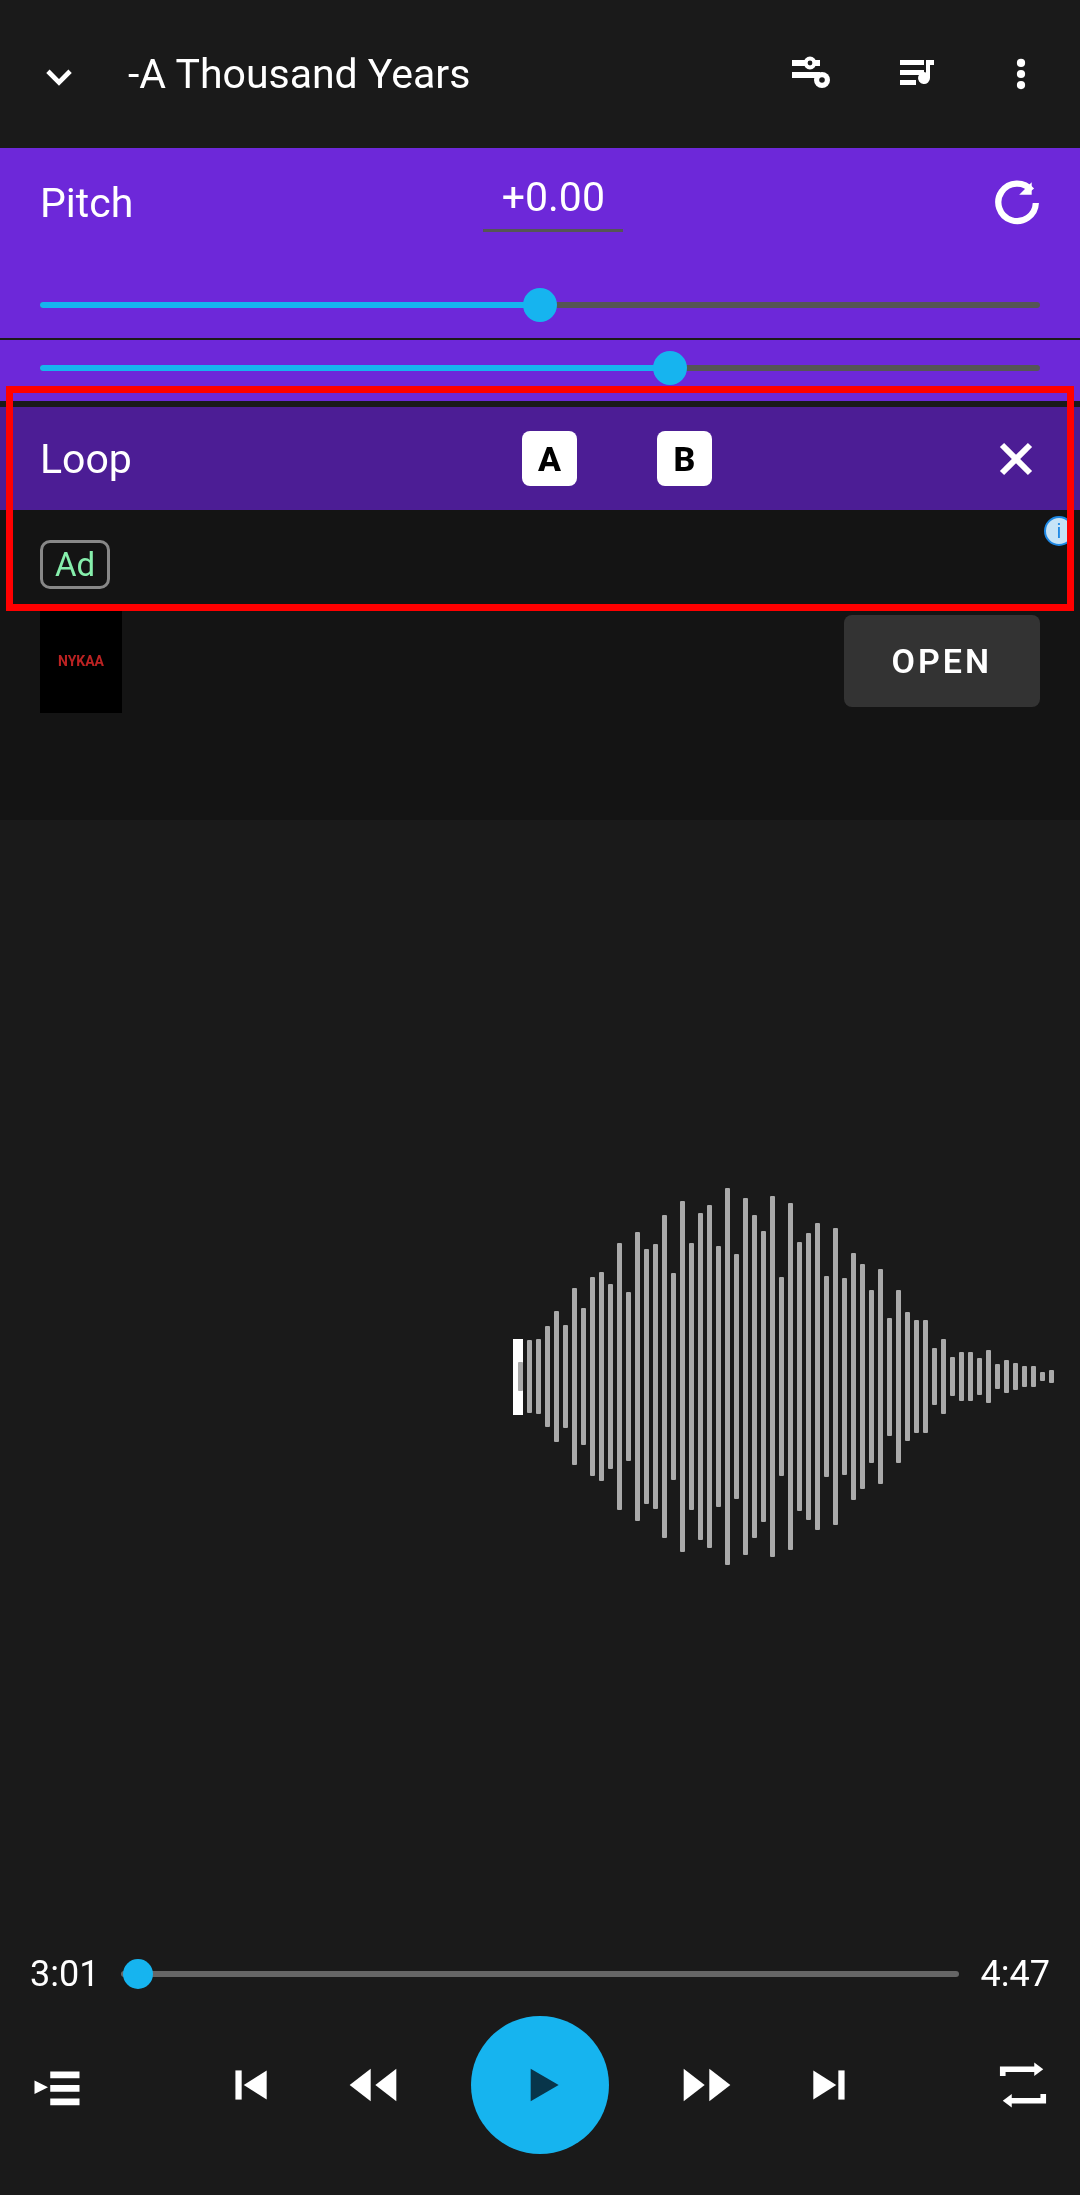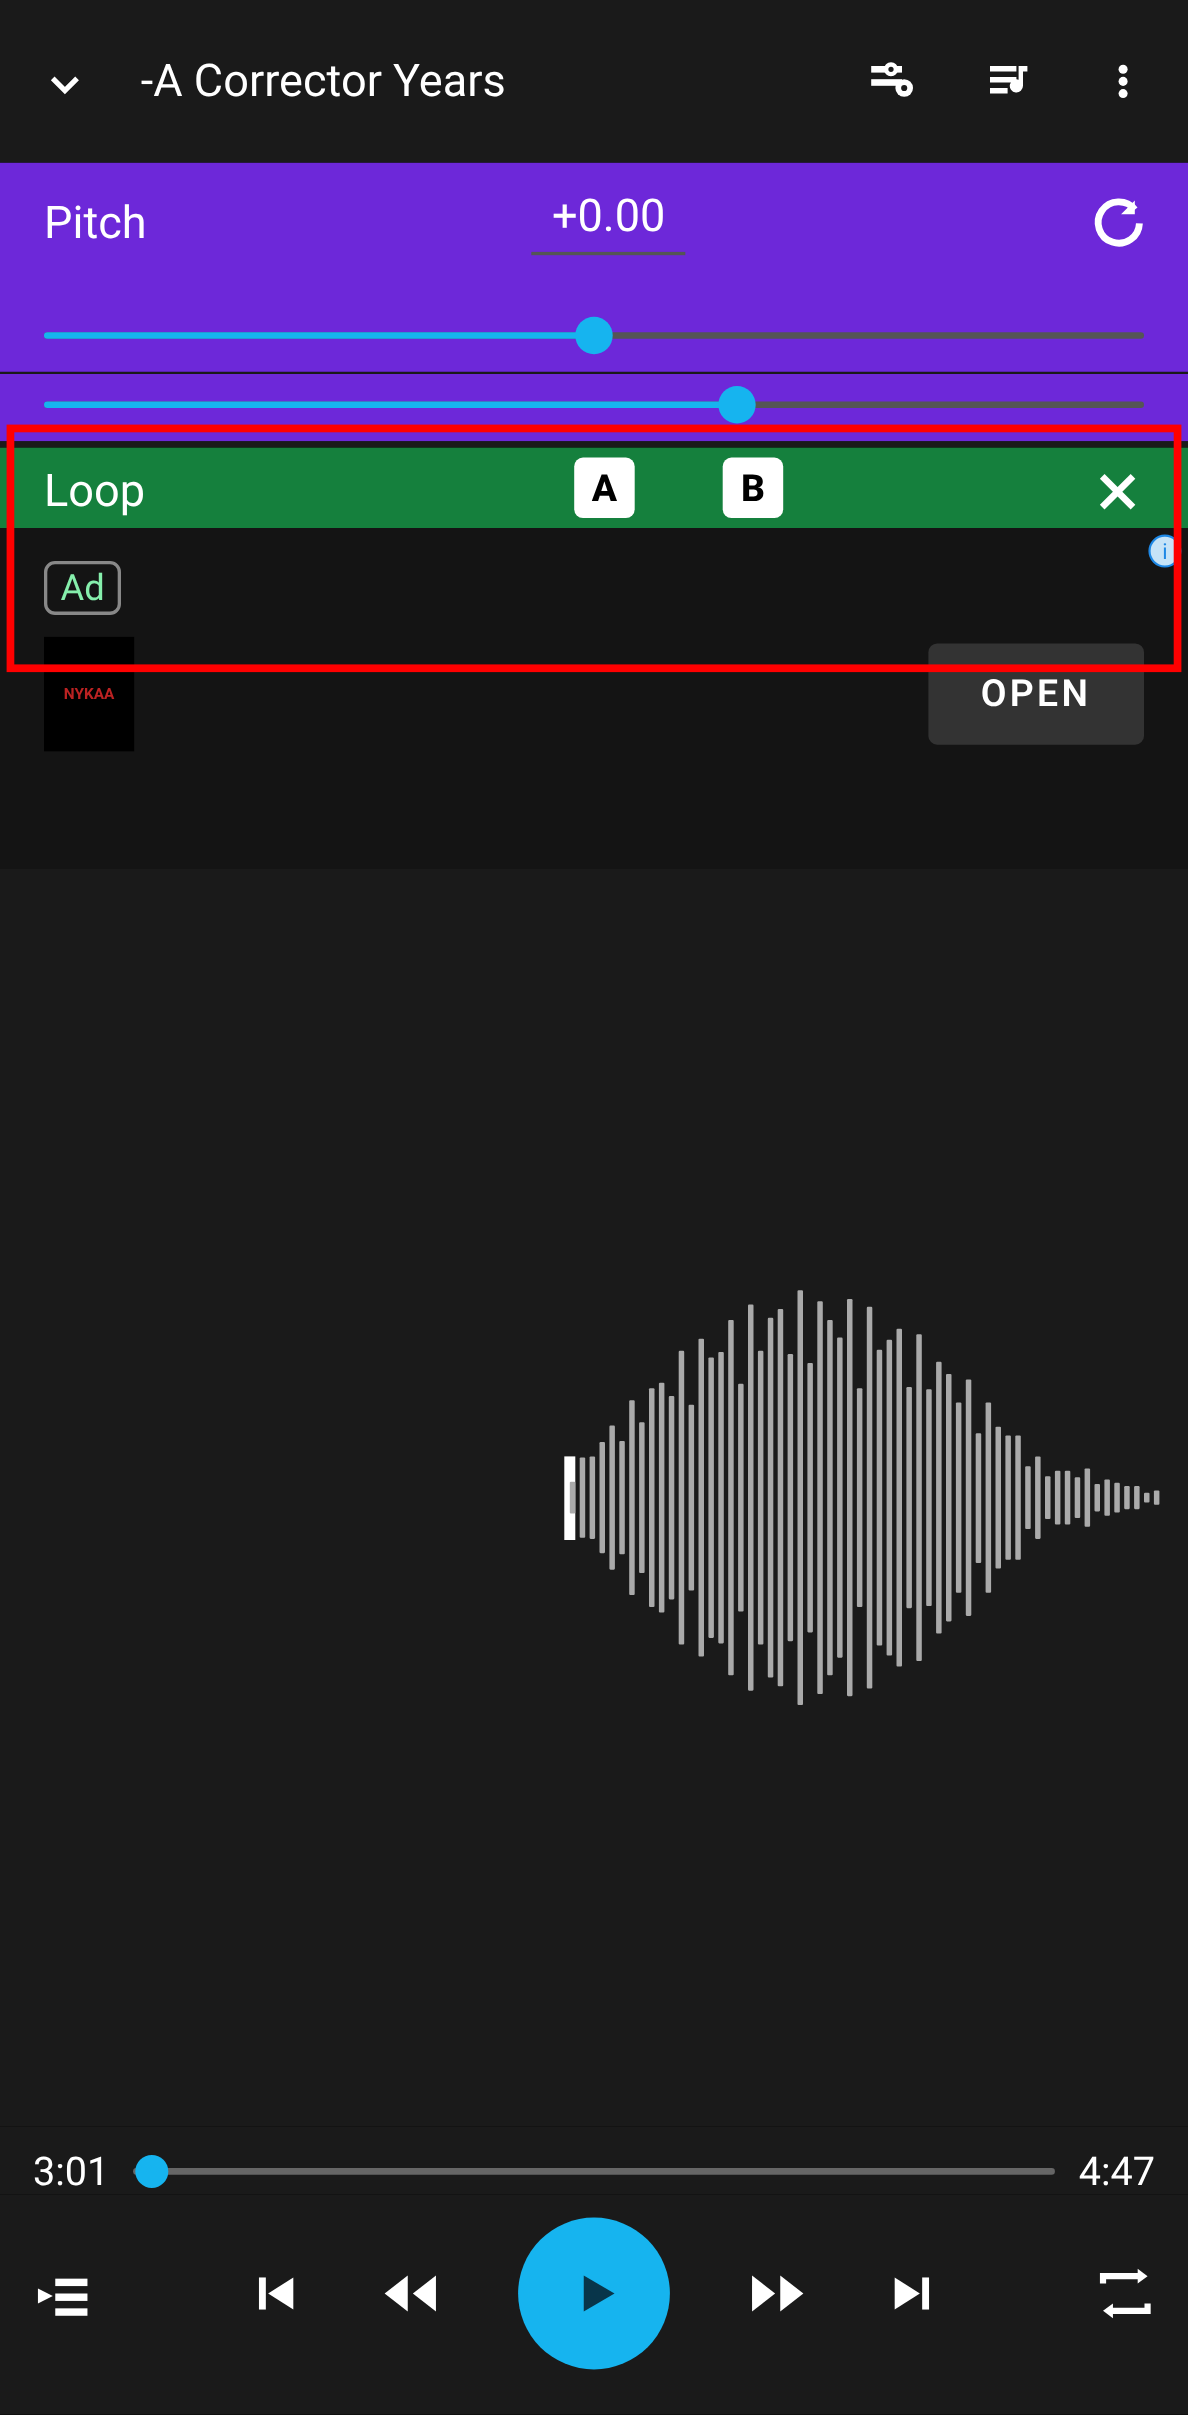--- a/index.html
+++ b/index.html
@@ -85,24 +85,24 @@
     left: 6px; right: 6px;
     top: 386px;
     height: 225px;
     border: 7px solid #ff0000;
     pointer-events: none;
     z-index: 10;
   }
 
   
   .loop-row {
-    background: #15803d;
-    padding: 9px 40px;
-    display: flex;
-    align-items: flex-end;
+    background: #4c1d95;
+    padding: 24px 40px;
+    display: flex;
+    align-items: center;
   }
   .loop-label { font-size: 41px; flex: 1; }
   .loop-marks { display: flex; gap: 80px; margin-right: 280px; }
   .ab-box {
     width: 55px; height: 55px;
     background: #fff;
     color: #000;
     border-radius: 8px;
     display: flex; align-items: center; justify-content: center;
     font-weight: 800;
@@ -234,21 +234,21 @@
 </style>
 </head>
 <body>
 
 <div class="appbar">
   <span class="icon chev">
     <svg viewBox="0 0 24 24" width="42" height="42" fill="none" stroke="#fff" stroke-width="3">
         <polyline points="5 9 12 16 19 9"></polyline>
       </svg>
   </span>
-  <div class="title">-A Corrector Years</div>
+  <div class="title">-A Thousand Years</div>
   <div class="action-icons">
     <span class="icon">
       <svg viewBox="0 0 24 24" width="48" height="48" fill="#fff">
           <rect x="3" y="5" width="14" height="3"></rect>
           <rect x="3" y="11" width="14" height="3"></rect>
           <circle cx="18" cy="15" r="4" fill="#fff"></circle>
           <circle cx="18" cy="15" r="1.4" fill="#1a1a1a"></circle>
           <circle cx="12" cy="6.5" r="2.2" fill="#1a1a1a" stroke="#fff" stroke-width="2"></circle>
         </svg>
     </span>

